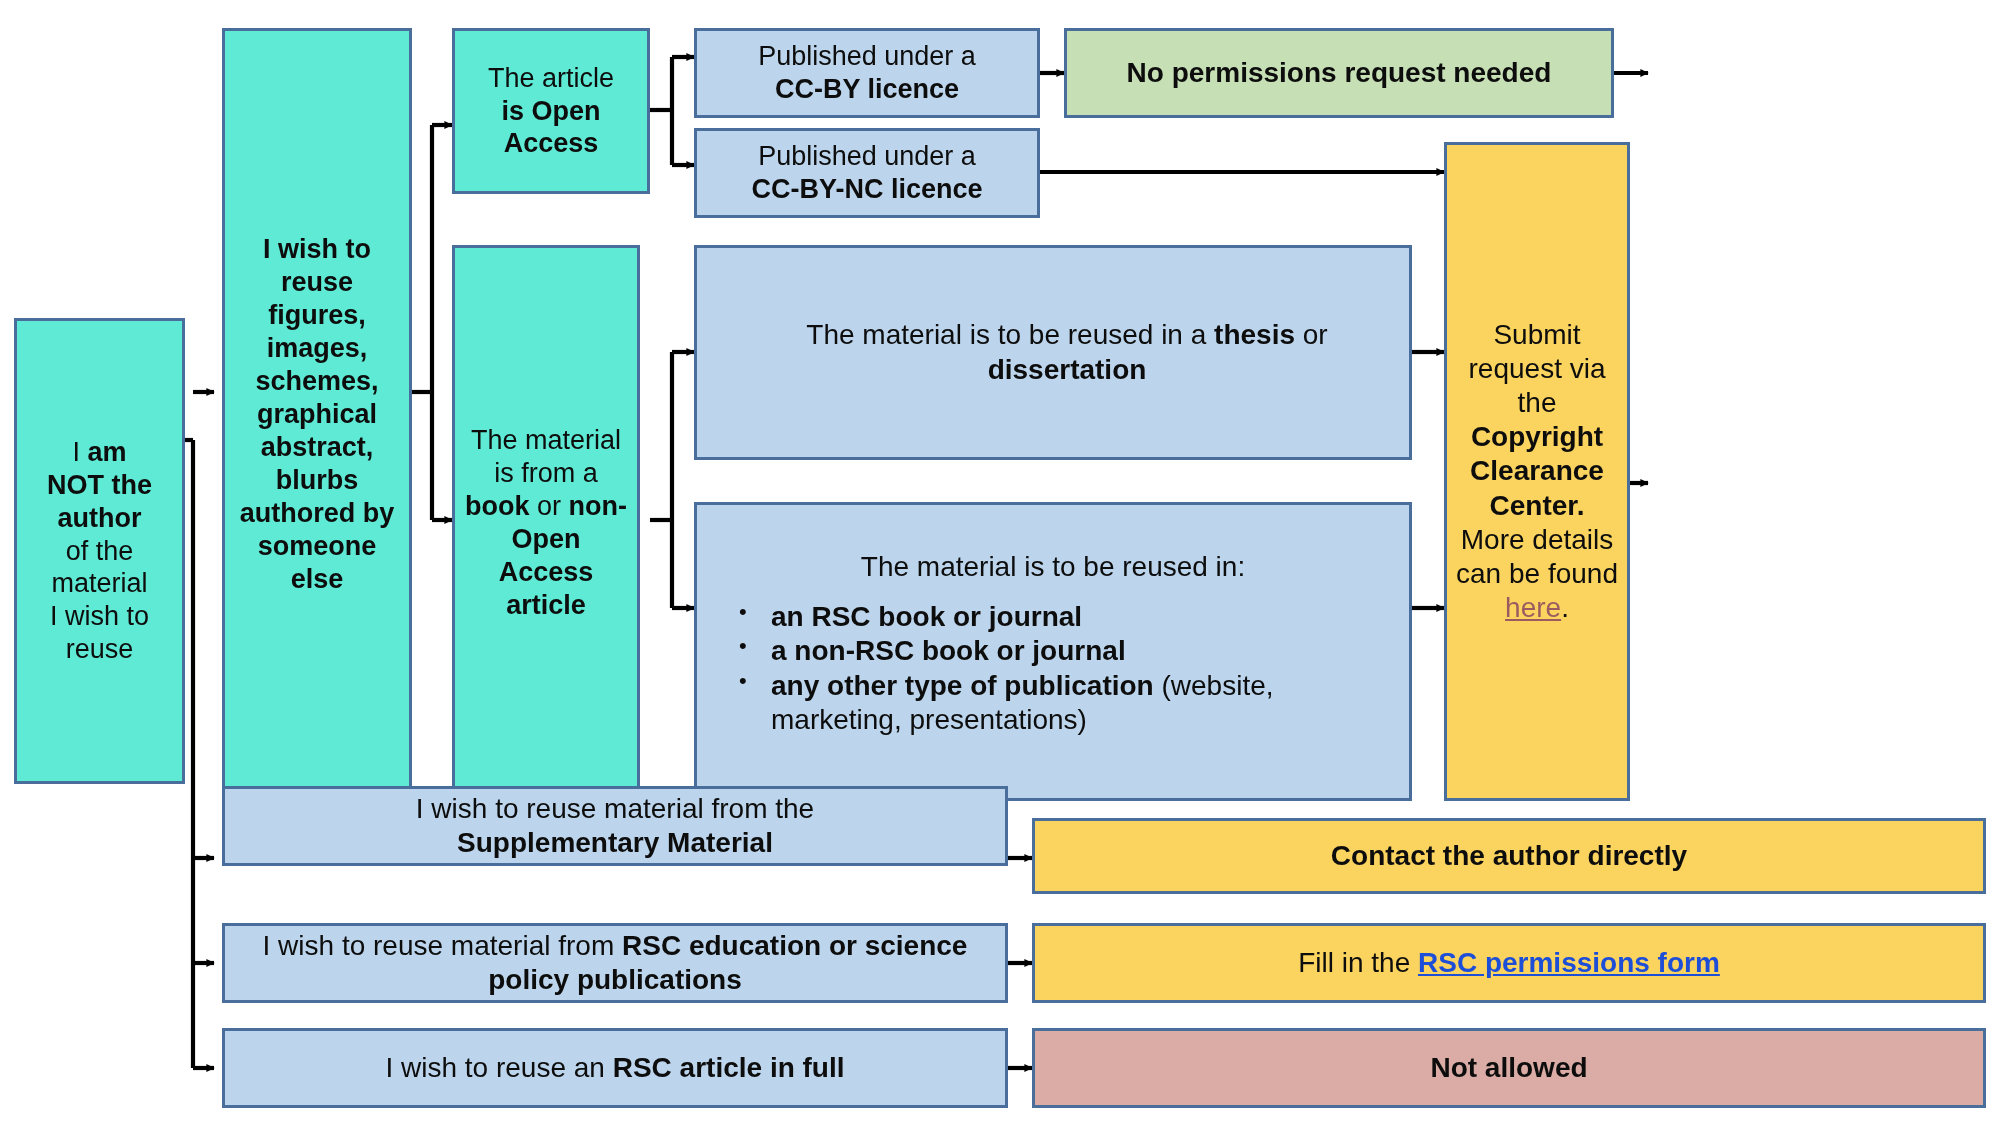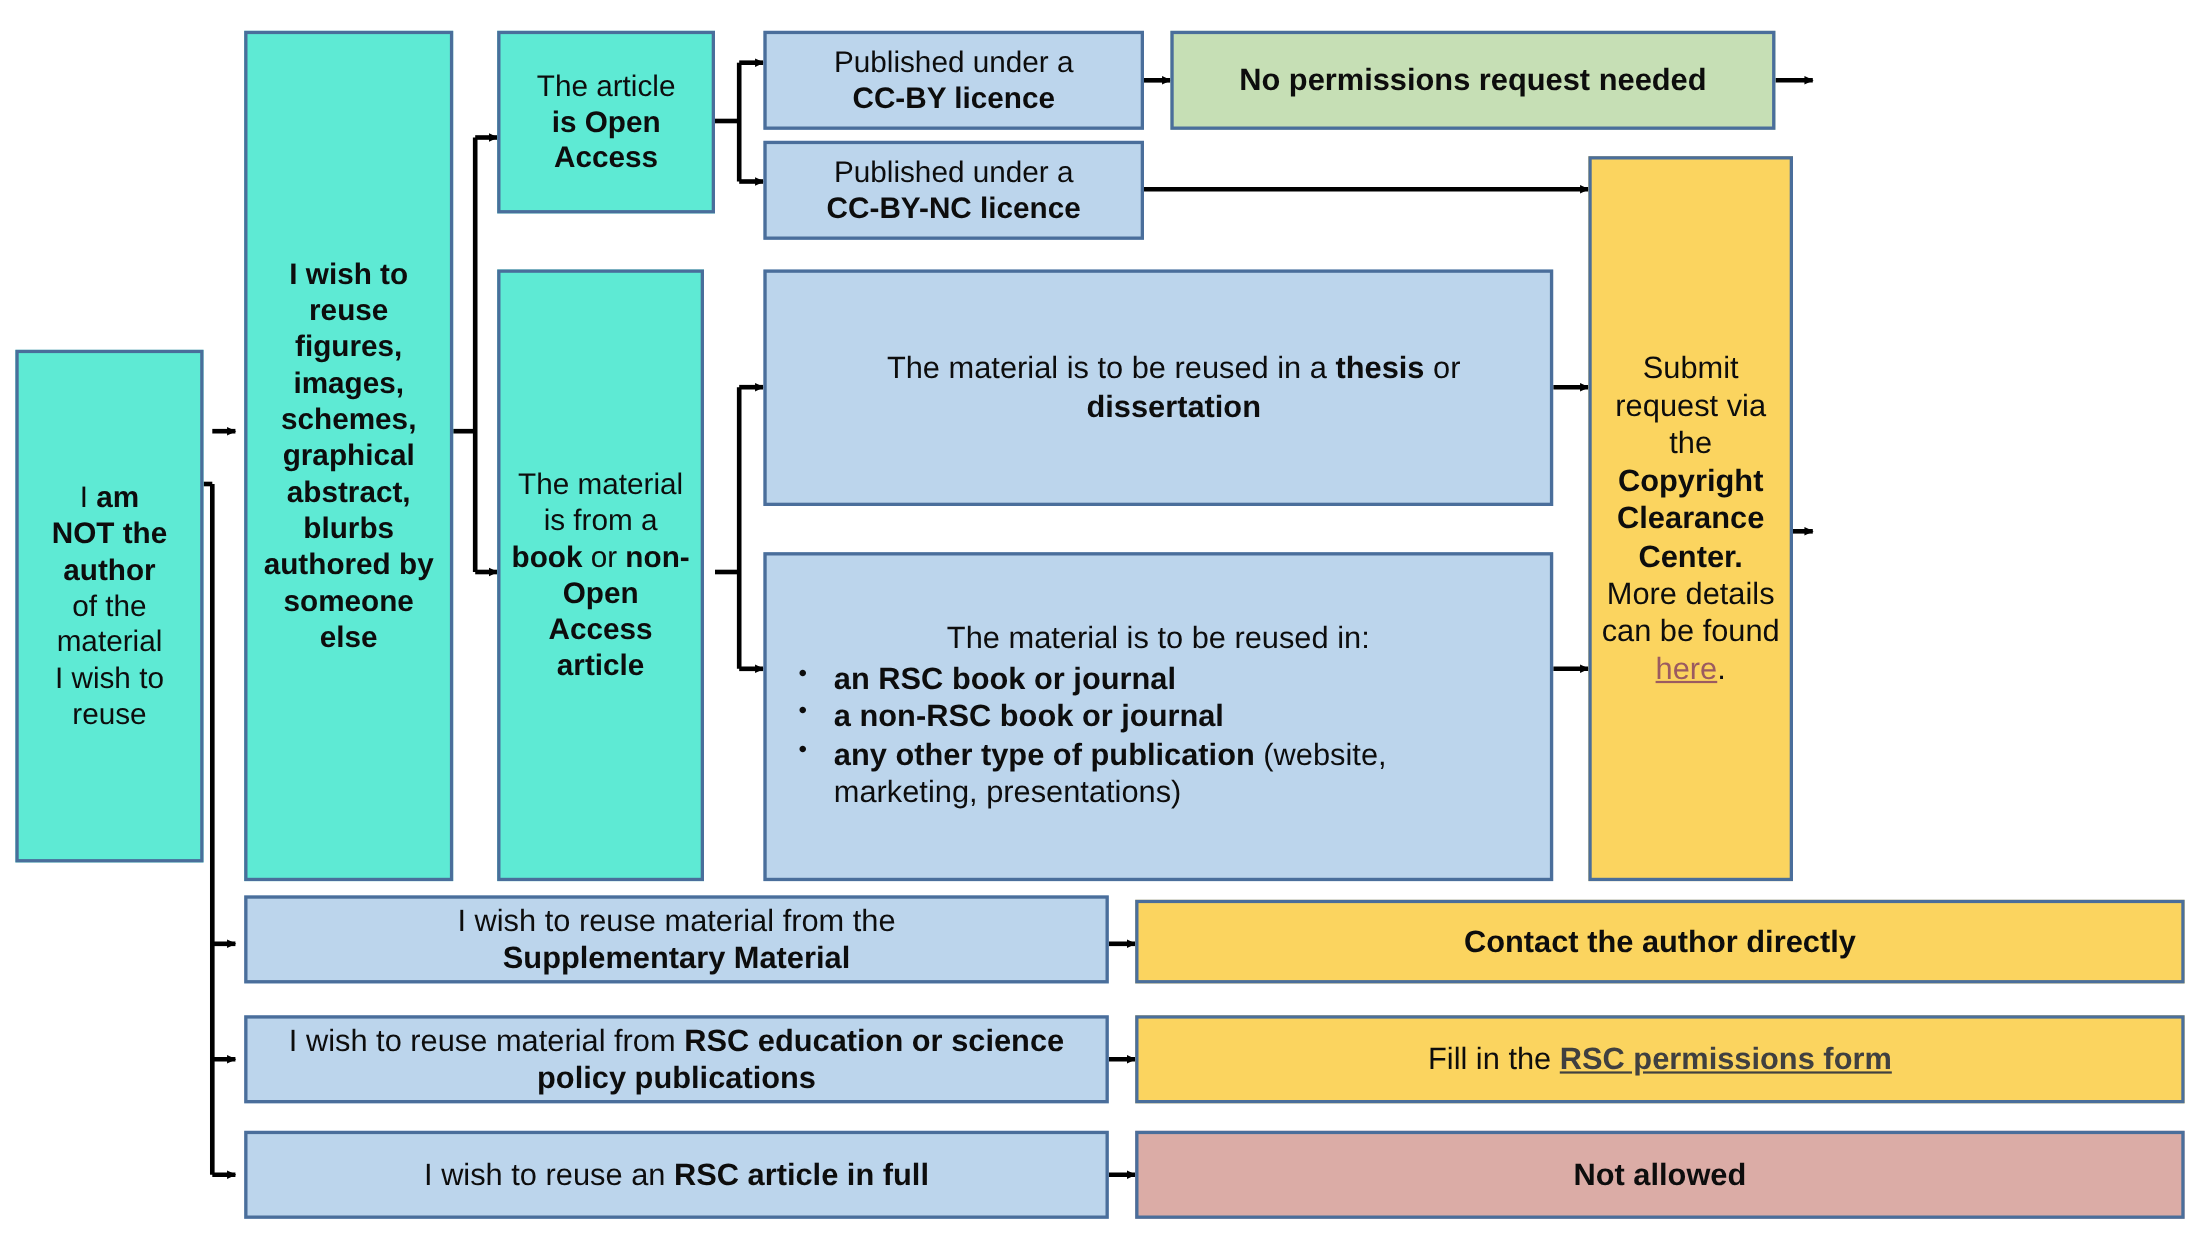--- a/index.html
+++ b/index.html
@@ -38,24 +38,24 @@
   .salmon    { background: #DBACA6; }
 
   b, .b { font-weight: bold; }
 
   a.link {
     text-decoration: underline;
     font-weight: inherit;
   }
   a.link-blue { color: #1F6FB5; }
   a.link-mauve { color: #9B5B60; }
-  a.link-blue-bold { color: #404040; font-weight: bold; }
+  a.link-blue-bold { color: #1d4ed8; font-weight: bold; }
 
   ul.blist {
-    margin: 3px;
+    margin: 16px;
     padding: 0;
     list-style: none;
     text-align: left;
     display: inline-block;
   }
   ul.blist > li {
     position: relative;
     padding-left: 40px;
     margin: 0;
   }
@@ -202,21 +202,21 @@
   <div class="box yellow" style="left:1444px; top:142px; width:186px; height:659px; font-size:28px;">
     <div class="inner">
       <span>Submit request via the</span>
       <b>Copyright Clearance Center.</b>
       <span>More details can be found</span>
       <a class="link link-mauve" href="#">here</a><span>.</span>
     </div>
   </div>
 
 
-  <div class="box medblue" style="left:222px; top:814px; width:786px; height:80px; font-size:28px;">
+  <div class="box medblue" style="left:222px; top:786px; width:786px; height:80px; font-size:28px;">
     <div class="inner">
       <span>I wish to reuse material from the</span><br><b>Supplementary Material</b>
     </div>
   </div>
   <div class="box yellow" style="left:1032px; top:818px; width:954px; height:76px; font-size:28px;">
     <div class="inner">
       <b>Contact the author directly</b>
     </div>
   </div>
 

